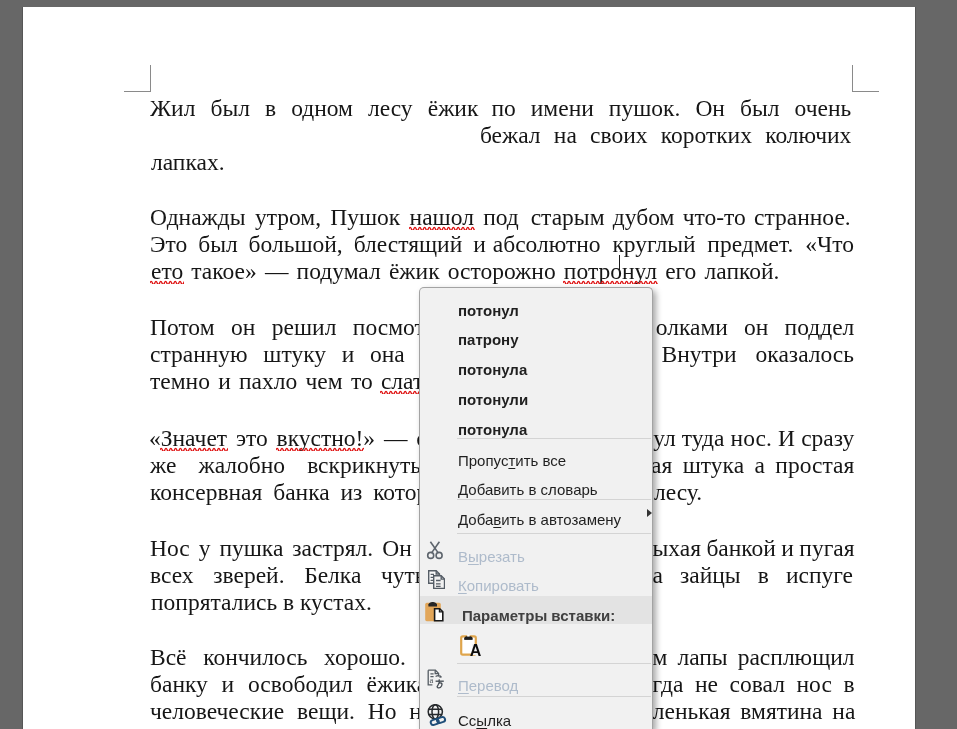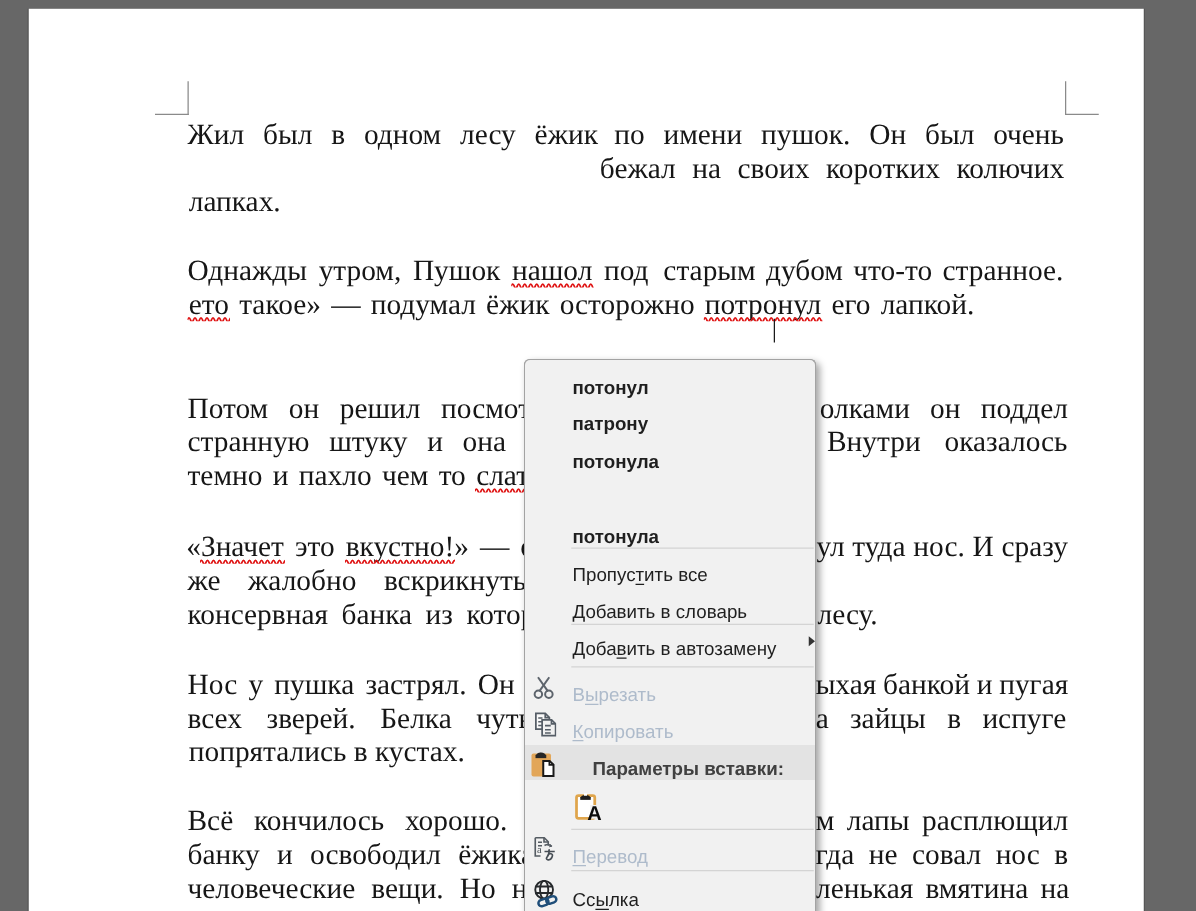--- a/index.html
+++ b/index.html
@@ -41,20 +41,24 @@
     </div>
  <div class="ln lnl">лапках.</div>
 </div>
 <div class="para" id="p2" style="top:204.2px">
  <div class="ln fr">
       <span class="fg" style="left:-1px;word-spacing:3.42px">Однажды утром, Пушок <span class="sq">нашол<svg class="zz" viewBox="0 0 260 5" preserveAspectRatio="xMinYMin slice">
             <path d="M0 3.9 Q1.2 0.7 2.4 3.9 T4.8 3.9 T7.2 3.9 T9.6 3.9 T12.0 3.9 T14.4 3.9 T16.8 3.9 T19.2 3.9 T21.6 3.9 T24.0 3.9 T26.4 3.9 T28.8 3.9 T31.2 3.9 T33.6 3.9 T36.0 3.9 T38.4 3.9 T40.8 3.9 T43.2 3.9 T45.6 3.9 T48.0 3.9 T50.4 3.9 T52.8 3.9 T55.2 3.9 T57.6 3.9 T60.0 3.9 T62.4 3.9 T64.8 3.9 T67.2 3.9 T69.6 3.9 T72.0 3.9 T74.4 3.9 T76.8 3.9 T79.2 3.9 T81.6 3.9 T84.0 3.9 T86.4 3.9 T88.8 3.9 T91.2 3.9 T93.6 3.9 T96.0 3.9 T98.4 3.9 T100.8 3.9 T103.2 3.9 T105.6 3.9 T108.0 3.9 T110.4 3.9 T112.8 3.9 T115.2 3.9 T117.6 3.9 T120.0 3.9 T122.4 3.9 T124.8 3.9 T127.2 3.9 T129.6 3.9 T132.0 3.9 T134.4 3.9 T136.8 3.9 T139.2 3.9 T141.6 3.9 T144.0 3.9 T146.4 3.9 T148.8 3.9 T151.2 3.9 T153.6 3.9 T156.0 3.9 T158.4 3.9 T160.8 3.9 T163.2 3.9 T165.6 3.9 T168.0 3.9 T170.4 3.9 T172.8 3.9 T175.2 3.9 T177.6 3.9 T180.0 3.9 T182.4 3.9 T184.8 3.9 T187.2 3.9 T189.6 3.9 T192.0 3.9 T194.4 3.9 T196.8 3.9 T199.2 3.9 T201.6 3.9 T204.0 3.9 T206.4 3.9 T208.8 3.9 T211.2 3.9 T213.6 3.9 T216.0 3.9 T218.4 3.9 T220.8 3.9 T223.2 3.9 T225.6 3.9 T228.0 3.9 T230.4 3.9 T232.8 3.9 T235.2 3.9 T237.6 3.9 T240.0 3.9 T242.4 3.9 T244.8 3.9 T247.2 3.9 T249.6 3.9 T252.0 3.9 T254.4 3.9 T256.8 3.9 T259.2 3.9 T261.6 3.9" fill="none" stroke="#df1212" stroke-width="1.35"></path>
           </svg></span> под</span>
       <span class="fg" style="left:379.7px;word-spacing:2.43px">старым дубом что-то странное.</span>
     </div>
+ <div class="ln fr">
+      <span class="fg" style="left:-1px;word-spacing:5.07px">Это был большой, блестящий и</span>
+      <span class="fg" style="left:341.8px;word-spacing:5.9px">абсолютно круглый предмет. «Что</span>
+    </div>
  <div class="ln lnl" style="word-spacing:2.3px"><span class="sq">ето<svg class="zz" viewBox="0 0 260 5" preserveAspectRatio="xMinYMin slice">
           <path d="M0 3.9 Q1.2 0.7 2.4 3.9 T4.8 3.9 T7.2 3.9 T9.6 3.9 T12.0 3.9 T14.4 3.9 T16.8 3.9 T19.2 3.9 T21.6 3.9 T24.0 3.9 T26.4 3.9 T28.8 3.9 T31.2 3.9 T33.6 3.9 T36.0 3.9 T38.4 3.9 T40.8 3.9 T43.2 3.9 T45.6 3.9 T48.0 3.9 T50.4 3.9 T52.8 3.9 T55.2 3.9 T57.6 3.9 T60.0 3.9 T62.4 3.9 T64.8 3.9 T67.2 3.9 T69.6 3.9 T72.0 3.9 T74.4 3.9 T76.8 3.9 T79.2 3.9 T81.6 3.9 T84.0 3.9 T86.4 3.9 T88.8 3.9 T91.2 3.9 T93.6 3.9 T96.0 3.9 T98.4 3.9 T100.8 3.9 T103.2 3.9 T105.6 3.9 T108.0 3.9 T110.4 3.9 T112.8 3.9 T115.2 3.9 T117.6 3.9 T120.0 3.9 T122.4 3.9 T124.8 3.9 T127.2 3.9 T129.6 3.9 T132.0 3.9 T134.4 3.9 T136.8 3.9 T139.2 3.9 T141.6 3.9 T144.0 3.9 T146.4 3.9 T148.8 3.9 T151.2 3.9 T153.6 3.9 T156.0 3.9 T158.4 3.9 T160.8 3.9 T163.2 3.9 T165.6 3.9 T168.0 3.9 T170.4 3.9 T172.8 3.9 T175.2 3.9 T177.6 3.9 T180.0 3.9 T182.4 3.9 T184.8 3.9 T187.2 3.9 T189.6 3.9 T192.0 3.9 T194.4 3.9 T196.8 3.9 T199.2 3.9 T201.6 3.9 T204.0 3.9 T206.4 3.9 T208.8 3.9 T211.2 3.9 T213.6 3.9 T216.0 3.9 T218.4 3.9 T220.8 3.9 T223.2 3.9 T225.6 3.9 T228.0 3.9 T230.4 3.9 T232.8 3.9 T235.2 3.9 T237.6 3.9 T240.0 3.9 T242.4 3.9 T244.8 3.9 T247.2 3.9 T249.6 3.9 T252.0 3.9 T254.4 3.9 T256.8 3.9 T259.2 3.9 T261.6 3.9" fill="none" stroke="#df1212" stroke-width="1.35"></path>
         </svg></span> такое» — подумал ёжик осторожно <span class="sq">потронул<svg class="zz" viewBox="0 0 260 5" preserveAspectRatio="xMinYMin slice">
           <path d="M0 3.9 Q1.2 0.7 2.4 3.9 T4.8 3.9 T7.2 3.9 T9.6 3.9 T12.0 3.9 T14.4 3.9 T16.8 3.9 T19.2 3.9 T21.6 3.9 T24.0 3.9 T26.4 3.9 T28.8 3.9 T31.2 3.9 T33.6 3.9 T36.0 3.9 T38.4 3.9 T40.8 3.9 T43.2 3.9 T45.6 3.9 T48.0 3.9 T50.4 3.9 T52.8 3.9 T55.2 3.9 T57.6 3.9 T60.0 3.9 T62.4 3.9 T64.8 3.9 T67.2 3.9 T69.6 3.9 T72.0 3.9 T74.4 3.9 T76.8 3.9 T79.2 3.9 T81.6 3.9 T84.0 3.9 T86.4 3.9 T88.8 3.9 T91.2 3.9 T93.6 3.9 T96.0 3.9 T98.4 3.9 T100.8 3.9 T103.2 3.9 T105.6 3.9 T108.0 3.9 T110.4 3.9 T112.8 3.9 T115.2 3.9 T117.6 3.9 T120.0 3.9 T122.4 3.9 T124.8 3.9 T127.2 3.9 T129.6 3.9 T132.0 3.9 T134.4 3.9 T136.8 3.9 T139.2 3.9 T141.6 3.9 T144.0 3.9 T146.4 3.9 T148.8 3.9 T151.2 3.9 T153.6 3.9 T156.0 3.9 T158.4 3.9 T160.8 3.9 T163.2 3.9 T165.6 3.9 T168.0 3.9 T170.4 3.9 T172.8 3.9 T175.2 3.9 T177.6 3.9 T180.0 3.9 T182.4 3.9 T184.8 3.9 T187.2 3.9 T189.6 3.9 T192.0 3.9 T194.4 3.9 T196.8 3.9 T199.2 3.9 T201.6 3.9 T204.0 3.9 T206.4 3.9 T208.8 3.9 T211.2 3.9 T213.6 3.9 T216.0 3.9 T218.4 3.9 T220.8 3.9 T223.2 3.9 T225.6 3.9 T228.0 3.9 T230.4 3.9 T232.8 3.9 T235.2 3.9 T237.6 3.9 T240.0 3.9 T242.4 3.9 T244.8 3.9 T247.2 3.9 T249.6 3.9 T252.0 3.9 T254.4 3.9 T256.8 3.9 T259.2 3.9 T261.6 3.9" fill="none" stroke="#df1212" stroke-width="1.35"></path>
         </svg></span> его лапкой.</div>
 </div>
 <div class="para" id="p3" style="top:314.4px">
  <div class="ln fr">
       <span class="fg" style="left:-1px;word-spacing:10.6px">Потом он решил посмотре</span>
       <span class="fg" style="left:504.8px;word-spacing:10.3px">олками он поддел</span>
@@ -73,20 +77,21 @@
  <div class="ln fr">
       <span class="fg" style="left:-2px;word-spacing:2.95px">«<span class="sq">Значет<svg class="zz" viewBox="0 0 260 5" preserveAspectRatio="xMinYMin slice">
             <path d="M0 3.9 Q1.2 0.7 2.4 3.9 T4.8 3.9 T7.2 3.9 T9.6 3.9 T12.0 3.9 T14.4 3.9 T16.8 3.9 T19.2 3.9 T21.6 3.9 T24.0 3.9 T26.4 3.9 T28.8 3.9 T31.2 3.9 T33.6 3.9 T36.0 3.9 T38.4 3.9 T40.8 3.9 T43.2 3.9 T45.6 3.9 T48.0 3.9 T50.4 3.9 T52.8 3.9 T55.2 3.9 T57.6 3.9 T60.0 3.9 T62.4 3.9 T64.8 3.9 T67.2 3.9 T69.6 3.9 T72.0 3.9 T74.4 3.9 T76.8 3.9 T79.2 3.9 T81.6 3.9 T84.0 3.9 T86.4 3.9 T88.8 3.9 T91.2 3.9 T93.6 3.9 T96.0 3.9 T98.4 3.9 T100.8 3.9 T103.2 3.9 T105.6 3.9 T108.0 3.9 T110.4 3.9 T112.8 3.9 T115.2 3.9 T117.6 3.9 T120.0 3.9 T122.4 3.9 T124.8 3.9 T127.2 3.9 T129.6 3.9 T132.0 3.9 T134.4 3.9 T136.8 3.9 T139.2 3.9 T141.6 3.9 T144.0 3.9 T146.4 3.9 T148.8 3.9 T151.2 3.9 T153.6 3.9 T156.0 3.9 T158.4 3.9 T160.8 3.9 T163.2 3.9 T165.6 3.9 T168.0 3.9 T170.4 3.9 T172.8 3.9 T175.2 3.9 T177.6 3.9 T180.0 3.9 T182.4 3.9 T184.8 3.9 T187.2 3.9 T189.6 3.9 T192.0 3.9 T194.4 3.9 T196.8 3.9 T199.2 3.9 T201.6 3.9 T204.0 3.9 T206.4 3.9 T208.8 3.9 T211.2 3.9 T213.6 3.9 T216.0 3.9 T218.4 3.9 T220.8 3.9 T223.2 3.9 T225.6 3.9 T228.0 3.9 T230.4 3.9 T232.8 3.9 T235.2 3.9 T237.6 3.9 T240.0 3.9 T242.4 3.9 T244.8 3.9 T247.2 3.9 T249.6 3.9 T252.0 3.9 T254.4 3.9 T256.8 3.9 T259.2 3.9 T261.6 3.9" fill="none" stroke="#df1212" stroke-width="1.35"></path>
           </svg></span> это <span class="sq">вкустно!<svg class="zz" viewBox="0 0 260 5" preserveAspectRatio="xMinYMin slice">
             <path d="M0 3.9 Q1.2 0.7 2.4 3.9 T4.8 3.9 T7.2 3.9 T9.6 3.9 T12.0 3.9 T14.4 3.9 T16.8 3.9 T19.2 3.9 T21.6 3.9 T24.0 3.9 T26.4 3.9 T28.8 3.9 T31.2 3.9 T33.6 3.9 T36.0 3.9 T38.4 3.9 T40.8 3.9 T43.2 3.9 T45.6 3.9 T48.0 3.9 T50.4 3.9 T52.8 3.9 T55.2 3.9 T57.6 3.9 T60.0 3.9 T62.4 3.9 T64.8 3.9 T67.2 3.9 T69.6 3.9 T72.0 3.9 T74.4 3.9 T76.8 3.9 T79.2 3.9 T81.6 3.9 T84.0 3.9 T86.4 3.9 T88.8 3.9 T91.2 3.9 T93.6 3.9 T96.0 3.9 T98.4 3.9 T100.8 3.9 T103.2 3.9 T105.6 3.9 T108.0 3.9 T110.4 3.9 T112.8 3.9 T115.2 3.9 T117.6 3.9 T120.0 3.9 T122.4 3.9 T124.8 3.9 T127.2 3.9 T129.6 3.9 T132.0 3.9 T134.4 3.9 T136.8 3.9 T139.2 3.9 T141.6 3.9 T144.0 3.9 T146.4 3.9 T148.8 3.9 T151.2 3.9 T153.6 3.9 T156.0 3.9 T158.4 3.9 T160.8 3.9 T163.2 3.9 T165.6 3.9 T168.0 3.9 T170.4 3.9 T172.8 3.9 T175.2 3.9 T177.6 3.9 T180.0 3.9 T182.4 3.9 T184.8 3.9 T187.2 3.9 T189.6 3.9 T192.0 3.9 T194.4 3.9 T196.8 3.9 T199.2 3.9 T201.6 3.9 T204.0 3.9 T206.4 3.9 T208.8 3.9 T211.2 3.9 T213.6 3.9 T216.0 3.9 T218.4 3.9 T220.8 3.9 T223.2 3.9 T225.6 3.9 T228.0 3.9 T230.4 3.9 T232.8 3.9 T235.2 3.9 T237.6 3.9 T240.0 3.9 T242.4 3.9 T244.8 3.9 T247.2 3.9 T249.6 3.9 T252.0 3.9 T254.4 3.9 T256.8 3.9 T259.2 3.9 T261.6 3.9" fill="none" stroke="#df1212" stroke-width="1.35"></path>
           </svg></span>» — сказал</span>
       <span class="fg" style="left:502.2px;word-spacing:0.3px">ул туда нос. И сразу</span>
     </div>
  <div class="ln fr">
       <span class="fg" style="left:-1px;word-spacing:16.2px">же жалобно вскрикнуть.</span>
+      <span class="fg" style="left:500.1px;word-spacing:4.56px">ая штука а простая</span>
     </div>
  <div class="ln fr">
       <span class="fg" style="left:-1px;word-spacing:4.95px">консервная банка из которой</span>
       <span class="fg" style="left:503px">лесу.</span>
     </div>
 </div>
 <div class="para" id="p5" style="top:535.4px">
  <div class="ln fr">
       <span class="fg" style="left:-1px;word-spacing:3.1px">Нос у пушка застрял. Он пы</span>
       <span class="fg" style="left:501.5px;word-spacing:-0.44px">ыхая банкой и пугая</span>
@@ -115,20 +120,23 @@
 
 <div id="menu">
  <div class="mi b" style="top:0.5px">
       <span class="txt">потонул</span>
     </div>
  <div class="mi b" style="top:30.2px">
       <span class="txt">патрону</span>
     </div>
  <div class="mi b" style="top:60px">
       <span class="txt">потонула</span>
+    </div>
+ <div class="mi b" style="top:89.7px">
+      <span class="txt">потонули</span>
     </div>
  <div class="mi b" style="top:119.5px">
       <span class="txt">потонула</span>
     </div>
  <div class="sep" style="top:150px"></div>
  <div class="mi" style="top:150.6px">
       <span class="txt">Пропус<span class="u">т</span>ить все</span>
     </div>
  <div class="mi" style="top:180.4px">
       <span class="txt"><span class="u">Д</span>обавить в словарь</span>
@@ -169,21 +177,21 @@
       <span class="micon" style="left:3px;width:24px;height:25px;top:54%"><svg width="24" height="25" viewBox="0 0 24 25">
           <rect x="2.2" y="3.3" width="15.6" height="18.4" rx="1.6" fill="#e2a659"></rect>
           <path d="M5.6 5.2 q0.5 -2.8 4.1 -2.8 q3.6 0 4.1 2.8 z" fill="#262626"></path>
           <rect x="5.4" y="4.4" width="8.6" height="2.6" fill="#262626"></rect>
           <path d="M8.5 3.6 q1.2 -2 2.4 0 z" fill="#262626"></path>
           <g>
             <path d="M11.6 9.2 h5.1 l3.1 3.1 v9 h-8.2 z" fill="#ffffff" stroke="#191919" stroke-width="1.6"></path>
             <path d="M16.5 9.4 v3 h3" fill="none" stroke="#191919" stroke-width="1.4"></path>
           </g>
         </svg></span>
-      <span class="txt b" style="margin-left:54px;color:#404040">Параметры вставки:</span>
+      <span class="txt b" style="margin-left:42px;color:#404040">Параметры вставки:</span>
     </div>
  <div class="mi" style="top:341px">
       <span style="position:absolute;left:40px;top:4px;width:22px;height:24px"><svg width="22" height="24" viewBox="0 0 22 24">
           <rect x="1.2" y="3.4" width="14.6" height="18.2" rx="1.6" fill="#ffffff" stroke="#dfa54c" stroke-width="2.2"></rect>
           <path d="M4.4 5.4 q0.4 -2.4 4 -2.4 q3.6 0 4 2.4 z" fill="#1e1e1e"></path>
           <rect x="4.2" y="4.6" width="8.4" height="2.3" fill="#1e1e1e"></rect>
           <rect x="7.2" y="1.6" width="2.4" height="2" fill="#ffffff"></rect>
           <rect x="12.2" y="11" width="5.5" height="11" fill="#f1f1f1"></rect>
           <text x="15.6" y="23" text-anchor="middle" font-family="Liberation Sans" font-size="16" font-weight="bold" fill="#0c0c0c">A</text>
         </svg></span>

